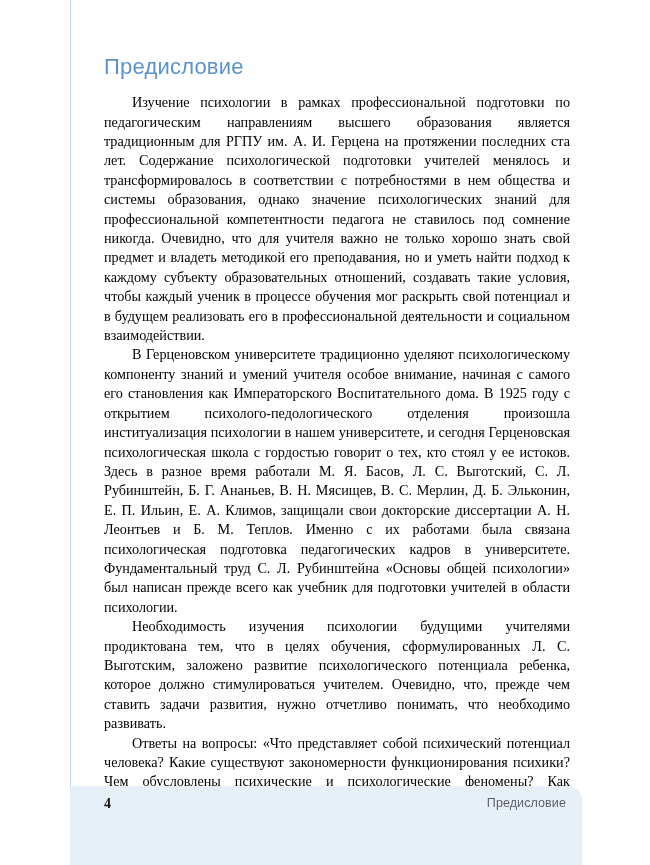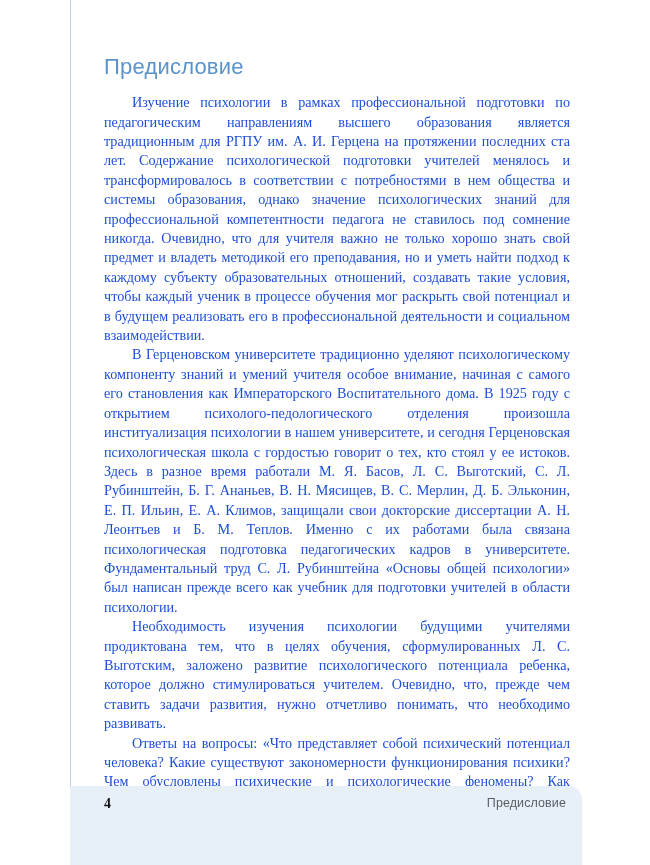--- a/index.html
+++ b/index.html
@@ -38,21 +38,21 @@
     letter-spacing: 0.2px;
     margin: 0 0 14px 0;
     line-height: 1.1;
   }
   p.body-par {
     margin: 0;
     font-size: 14.2px;
     line-height: 19.4px;
     text-align: justify;
     text-indent: 28px;
-    color: #1d4ed8;
+    color: #000000;
     hyphens: manual;
     word-spacing: 0.1px;
   }
   p.body-par + p.body-par {
     margin-top: 0px;
   }
   
   .footer {
     position: absolute;
     left: 70px;

